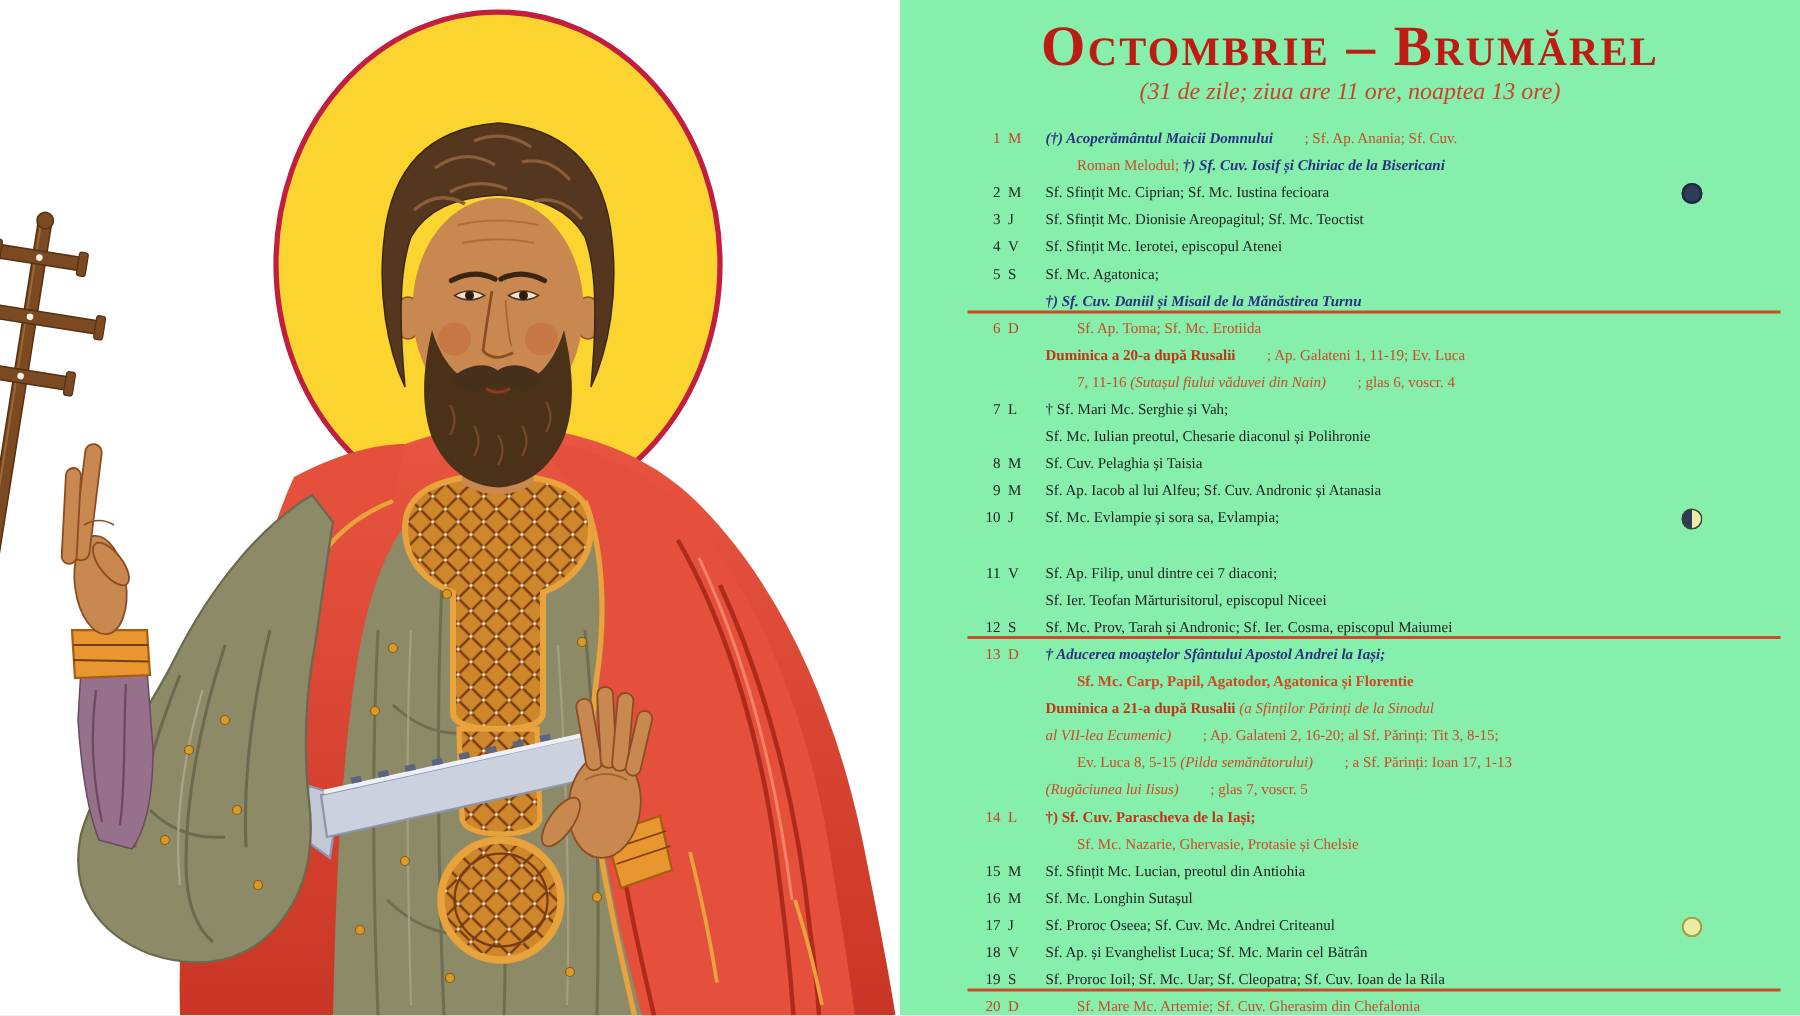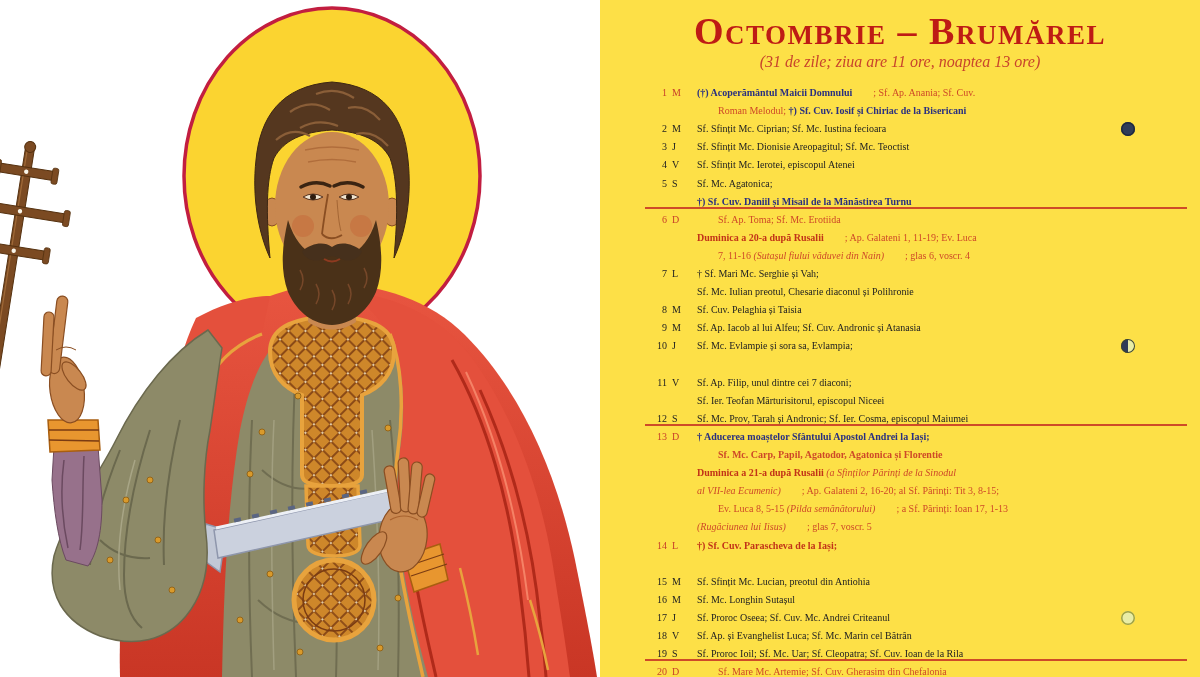--- a/index.html
+++ b/index.html
@@ -1,35 +1,35 @@
 <!DOCTYPE html>
 <html><head>
 <meta charset="utf-8">
 <style>
   html,body{margin:0;padding:0;background:#fff;}
-  .stage{position:relative;width:1200px;height:677px;background:#fde047;overflow:hidden;
+  .stage{position:relative;width:1200px;height:677px;background:#86efac;overflow:hidden;
          font-family:"Liberation Serif", serif;}
   .icon-wrap{position:absolute;left:0;top:0;width:600px;height:677px;}
   .cal{position:absolute;left:600px;top:0;width:600px;height:677px;}
   .title{position:absolute;top:10px;left:0;width:100%;text-align:center;font-weight:700;
          font-variant:small-caps;font-size:38px;letter-spacing:1.5px;color:#BE1B15;line-height:42px;}
   .subtitle{position:absolute;top:52px;left:0;width:100%;text-align:center;font-style:italic;
          font-size:16px;color:#C8442C;line-height:20px;}
   #rows{position:absolute;left:0;top:0;width:600px;height:677px;}
   .line{position:absolute;left:0;width:600px;height:18px;line-height:18px;font-size:10px;white-space:nowrap;}
   .day{position:absolute;left:45px;width:50px;color:#222;}
   .day.redday{color:#C8402A;}
   .dnum{display:inline-block;width:22px;text-align:right;}
   .dlet{margin-left:5px;}
   .txt{position:absolute;left:97px;}
   .k{color:#222222;}
   .r{color:#CE4928;padding-left:21px;}
   .rb{color:#C23318;font-weight:700;}
   .ri{color:#CE4928;font-style:italic;}
-  .b{color:#2A3080;font-weight:700;}
+  .b{color:#2A3080;font-weight:700;font-style:italic;}
   .rule{position:absolute;left:45px;width:542px;height:2px;background:#CE4B28;}
   .moon{position:absolute;left:521px;width:14px;height:14px;border-radius:50%;}
   .moon.new{background:#2F3C58;box-shadow:inset 0 0 0 1.5px #1E2940;}
   .moon.first{background:linear-gradient(90deg,#2F3C58 50%,#E9EDA6 50%);box-shadow:inset 0 0 0 1px #3C4430;}
   .moon.full{background:#E9EDA6;box-shadow:inset 0 0 0 1.5px #9FA244;}
 </style>
 </head>
 <body>
 
 <div class="stage">
@@ -336,20 +336,23 @@
         <div class="line" style="top: 500.3px;">
           <span class="txt"><span class="r">Ev. Luca 8, 5-15 </span><span class="ri">(Pilda semănătorului)</span><span class="r">; a Sf. Părinți: Ioan 17, 1-13</span></span>
         </div>
         <div class="line" style="top: 518.4px;">
           <span class="txt"><span class="ri">(Rugăciunea lui Iisus)</span><span class="r">; glas 7, voscr. 5</span></span>
         </div>
         <div class="line" style="top: 536.5px;">
           <span class="day redday"><span class="dnum">14</span><span class="dlet">L</span></span>
           <span class="txt"><span class="rb">†) Sf. Cuv. Parascheva de la Iași;</span></span>
         </div>
+        <div class="line" style="top: 554.6px;">
+          <span class="txt"><span class="r">Sf. Mc. Nazarie, Ghervasie, Protasie și Chelsie</span></span>
+        </div>
         <div class="line" style="top: 572.7px;">
           <span class="day"><span class="dnum">15</span><span class="dlet">M</span></span>
           <span class="txt"><span class="k">Sf. Sfințit Mc. Lucian, preotul din Antiohia</span></span>
         </div>
         <div class="line" style="top: 590.8px;">
           <span class="day"><span class="dnum">16</span><span class="dlet">M</span></span>
           <span class="txt"><span class="k">Sf. Mc. Longhin Sutașul</span></span>
         </div>
         <div class="line" style="top: 608.9px;">
           <span class="day"><span class="dnum">17</span><span class="dlet">J</span></span>

